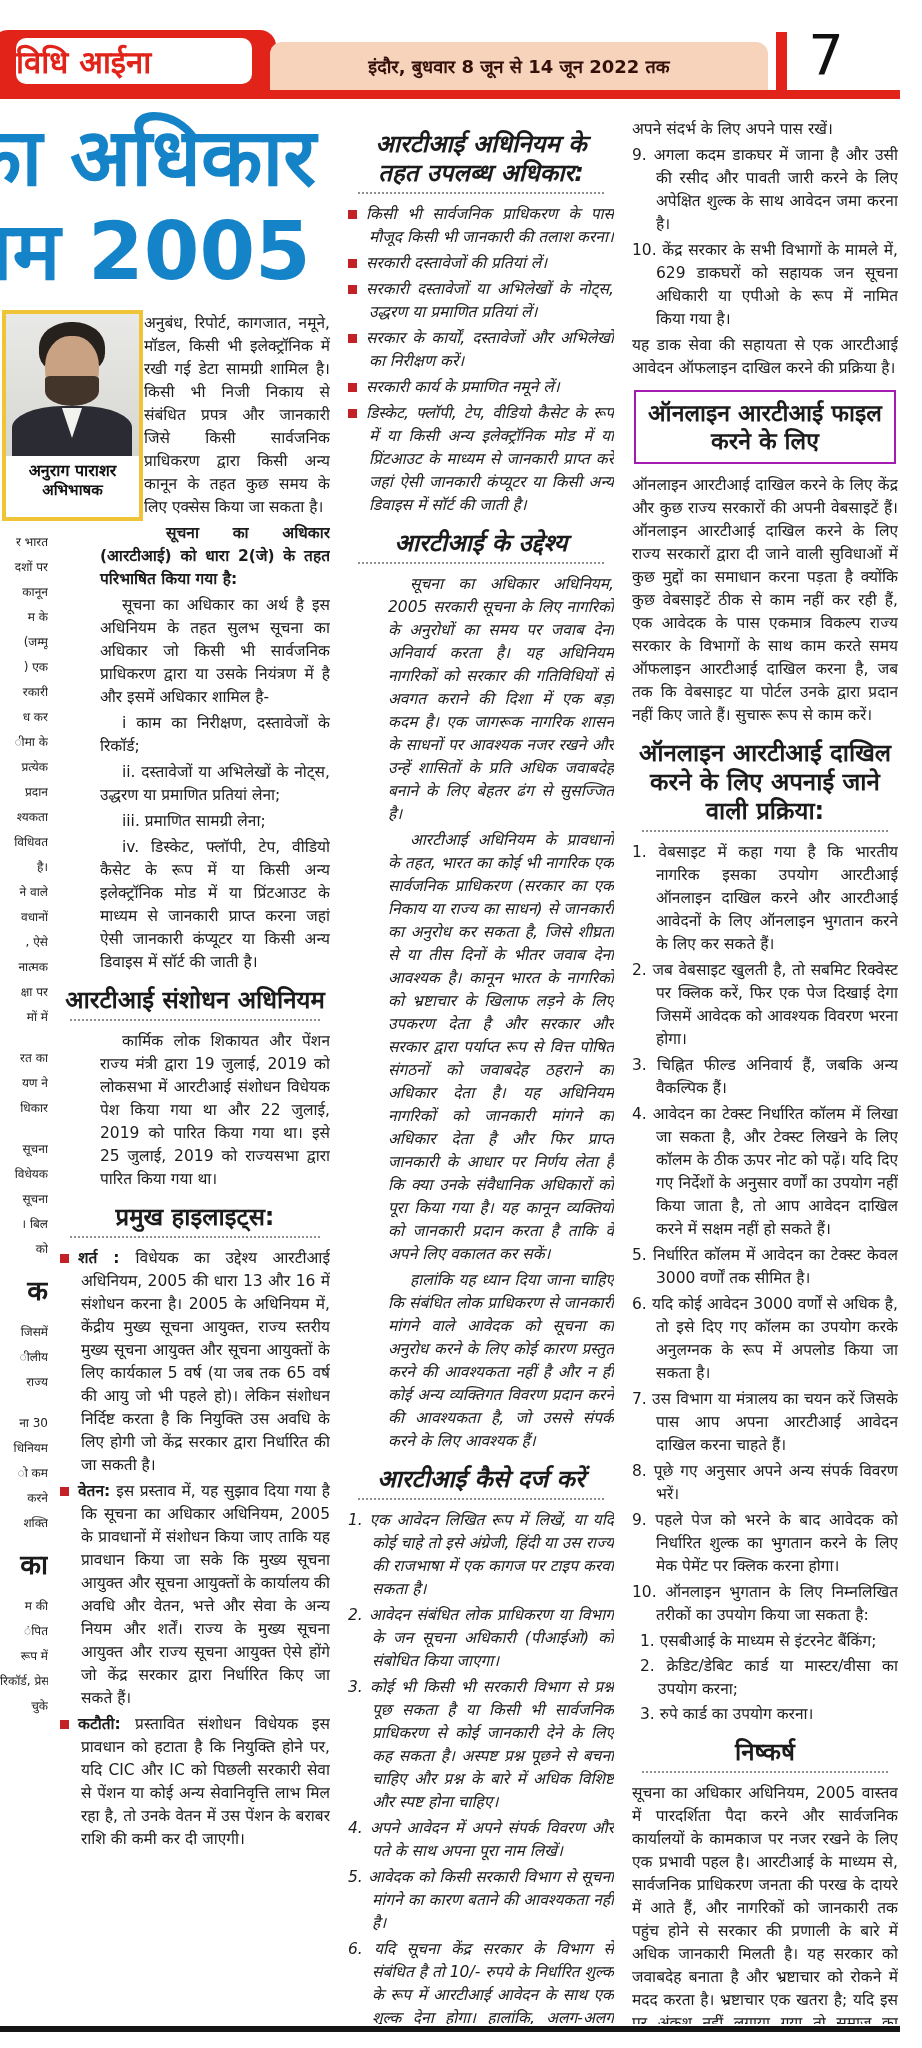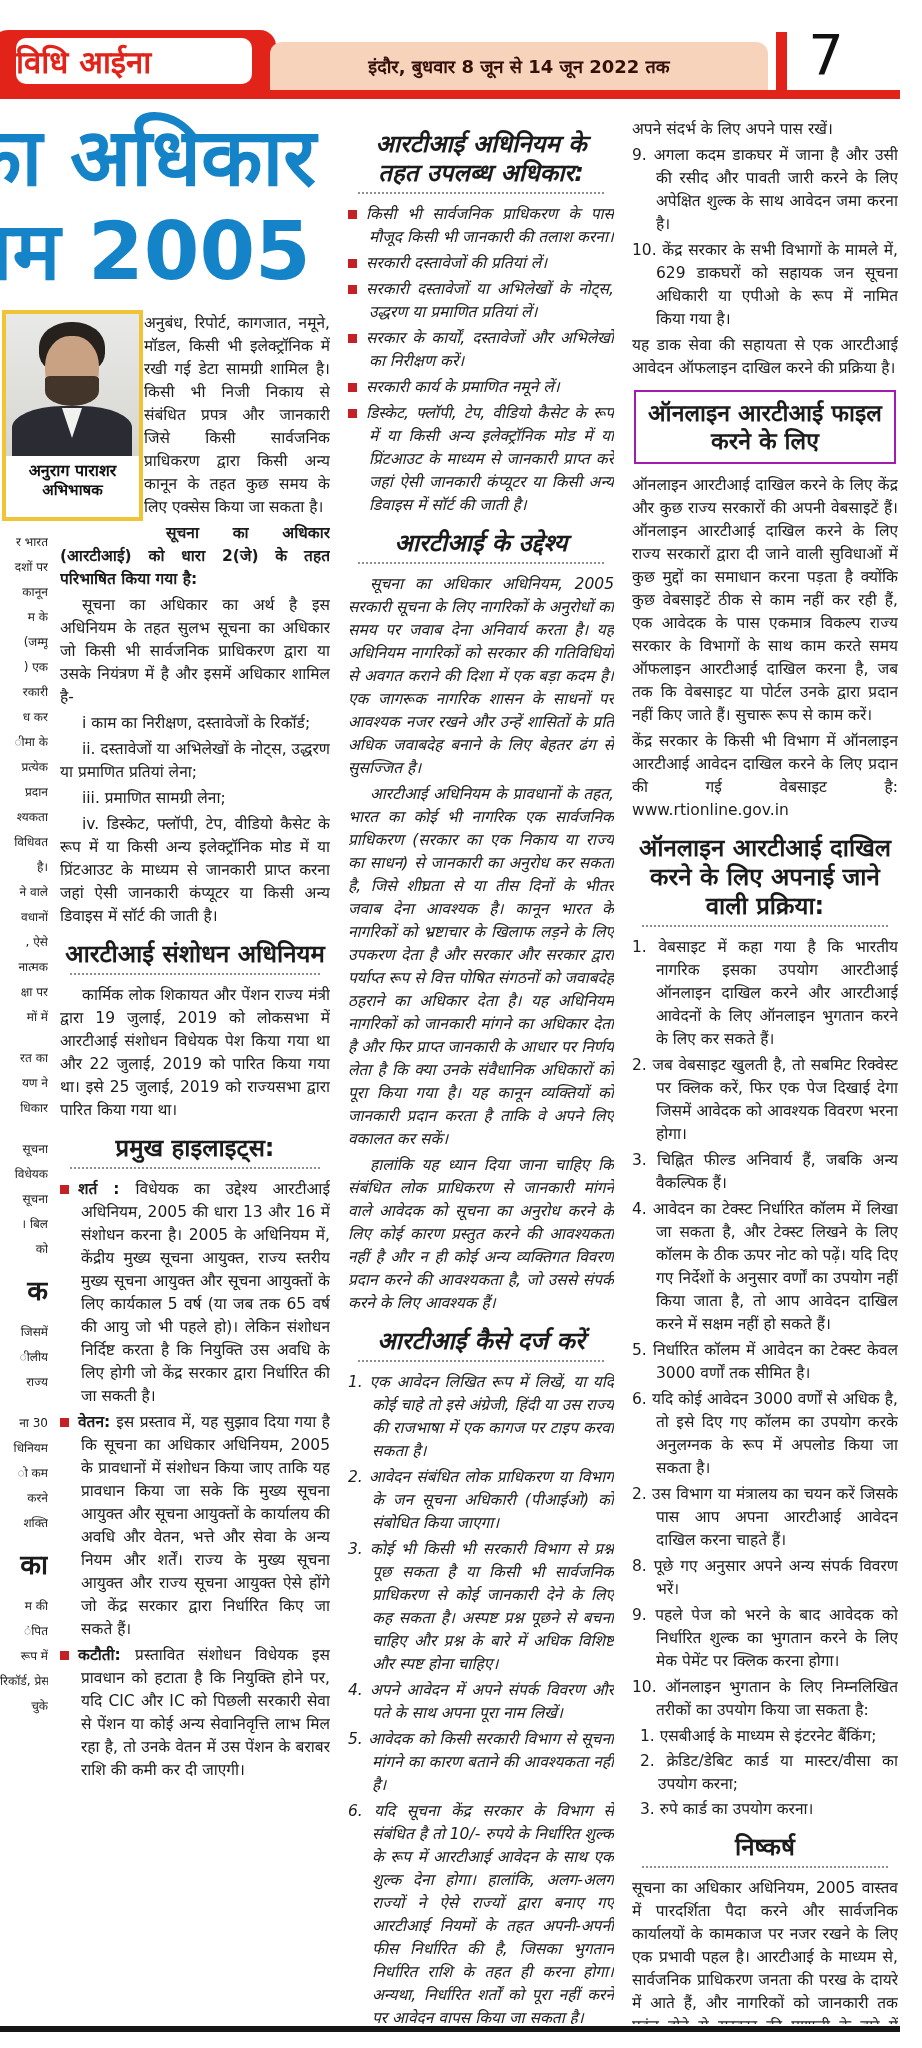--- a/index.html
+++ b/index.html
@@ -50,21 +50,21 @@
   .frag.gap{margin-top:16px;}
   .frag.big{font-size:27px;font-weight:bold;line-height:34px;margin:12px 0;}
   
   .col{position:absolute;top:118px;width:266px;height:1906px;overflow:hidden;
     font-size:15.5px;line-height:23px;text-align:justify;}
   .colA{left:60px;top:312px;width:270px;height:1710px;}
   .colB{left:348px;font-style:italic;}
   .colC{left:632px;}
   .photo-spacer{float:left;width:84px;height:212px;}
   .para{margin:0 0 3px;}
-  .para.ind{text-indent:22px;}
+  .para.ind{text-indent:22px;margin-left:40px;}
   .para.bold{font-weight:bold;}
   .col-heading{font-weight:bold;font-size:24px;line-height:29px;text-align:center;margin:12px 4px 4px;}
   .dotted{border-top:2px dotted #8f8f8f;margin:2px 10px 9px;}
   .boxed-heading{border:2px solid #a21caf;font-weight:bold;font-size:23px;line-height:28px;
     text-align:center;margin:10px 2px 10px;padding:7px 4px;}
   .bullet-item{padding-left:21px;text-indent:-21px;margin:0 0 3px;}
   .sq{display:inline-block;width:9px;height:9px;background:var(--bullet-red);margin-right:9px;}
   .num-item{padding-left:24px;text-indent:-24px;margin:0 0 3px;}
   .num-item.sub{margin-left:8px;padding-left:18px;text-indent:-18px;margin-bottom:2px;}
   .end-rule{position:absolute;left:0;top:2026px;width:900px;height:6px;background:#161616;}
@@ -194,30 +194,29 @@
       <div class="num-item">6. यदि सूचना केंद्र सरकार के विभाग से संबंधित है तो 10/- रुपये के निर्धारित शुल्क के रूप में आरटीआई आवेदन के साथ एक शुल्क देना होगा। हालांकि, अलग-अलग राज्यों ने ऐसे राज्यों द्वारा बनाए गए आरटीआई नियमों के तहत अपनी-अपनी फीस निर्धारित की है, जिसका भुगतान निर्धारित राशि के तहत ही करना होगा। अन्यथा, निर्धारित शर्तों को पूरा नहीं करने पर आवेदन वापस किया जा सकता है।</div>
     </section>
 
   <section class="col colC">
       <div class="para">अपने संदर्भ के लिए अपने पास रखें।</div>
       <div class="num-item">9. अगला कदम डाकघर में जाना है और उसी की रसीद और पावती जारी करने के लिए अपेक्षित शुल्क के साथ आवेदन जमा करना है।</div>
       <div class="num-item">10. केंद्र सरकार के सभी विभागों के मामले में, 629 डाकघरों को सहायक जन सूचना अधिकारी या एपीओ के रूप में नामित किया गया है।</div>
       <div class="para">यह डाक सेवा की सहायता से एक आरटीआई आवेदन ऑफलाइन दाखिल करने की प्रक्रिया है।</div>
       <div class="boxed-heading">ऑनलाइन आरटीआई फाइल करने के लिए</div>
       <div class="para">ऑनलाइन आरटीआई दाखिल करने के लिए केंद्र और कुछ राज्य सरकारों की अपनी वेबसाइटें हैं। ऑनलाइन आरटीआई दाखिल करने के लिए राज्य सरकारों द्वारा दी जाने वाली सुविधाओं में कुछ मुद्दों का समाधान करना पड़ता है क्योंकि कुछ वेबसाइटें ठीक से काम नहीं कर रही हैं, एक आवेदक के पास एकमात्र विकल्प राज्य सरकार के विभागों के साथ काम करते समय ऑफलाइन आरटीआई दाखिल करना है, जब तक कि वेबसाइट या पोर्टल उनके द्वारा प्रदान नहीं किए जाते हैं। सुचारू रूप से काम करें।</div>
-      <div class="para">केंद्र सरकार के किसी भी विभाग में ऑनलाइन आरटीआई आवेदन दाखिल करने के लिए प्रदान की गई वेबसाइट है: www.rtionline.gov.in</div>
       <div class="col-heading">ऑनलाइन आरटीआई दाखिल करने के लिए अपनाई जाने वाली प्रक्रिया:</div>
       <div class="dotted"></div>
       <div class="num-item">1. वेबसाइट में कहा गया है कि भारतीय नागरिक इसका उपयोग आरटीआई ऑनलाइन दाखिल करने और आरटीआई आवेदनों के लिए ऑनलाइन भुगतान करने के लिए कर सकते हैं।</div>
       <div class="num-item">2. जब वेबसाइट खुलती है, तो सबमिट रिक्वेस्ट पर क्लिक करें, फिर एक पेज दिखाई देगा जिसमें आवेदक को आवश्यक विवरण भरना होगा।</div>
       <div class="num-item">3. चिह्नित फील्ड अनिवार्य हैं, जबकि अन्य वैकल्पिक हैं।</div>
       <div class="num-item">4. आवेदन का टेक्स्ट निर्धारित कॉलम में लिखा जा सकता है, और टेक्स्ट लिखने के लिए कॉलम के ठीक ऊपर नोट को पढ़ें। यदि दिए गए निर्देशों के अनुसार वर्णों का उपयोग नहीं किया जाता है, तो आप आवेदन दाखिल करने में सक्षम नहीं हो सकते हैं।</div>
       <div class="num-item">5. निर्धारित कॉलम में आवेदन का टेक्स्ट केवल 3000 वर्णों तक सीमित है।</div>
       <div class="num-item">6. यदि कोई आवेदन 3000 वर्णों से अधिक है, तो इसे दिए गए कॉलम का उपयोग करके अनुलग्नक के रूप में अपलोड किया जा सकता है।</div>
-      <div class="num-item">2. उस विभाग या मंत्रालय का चयन करें जिसके पास आप अपना आरटीआई आवेदन दाखिल करना चाहते हैं।</div>
+      <div class="num-item">7. उस विभाग या मंत्रालय का चयन करें जिसके पास आप अपना आरटीआई आवेदन दाखिल करना चाहते हैं।</div>
       <div class="num-item">8. पूछे गए अनुसार अपने अन्य संपर्क विवरण भरें।</div>
       <div class="num-item">9. पहले पेज को भरने के बाद आवेदक को निर्धारित शुल्क का भुगतान करने के लिए मेक पेमेंट पर क्लिक करना होगा।</div>
       <div class="num-item">10. ऑनलाइन भुगतान के लिए निम्नलिखित तरीकों का उपयोग किया जा सकता है:</div>
       <div class="num-item sub">1. एसबीआई के माध्यम से इंटरनेट बैंकिंग;</div>
       <div class="num-item sub">2. क्रेडिट/डेबिट कार्ड या मास्टर/वीसा का उपयोग करना;</div>
       <div class="num-item sub">3. रुपे कार्ड का उपयोग करना।</div>
       <div class="col-heading">निष्कर्ष</div>
       <div class="dotted"></div>
       <div class="para">सूचना का अधिकार अधिनियम, 2005 वास्तव में पारदर्शिता पैदा करने और सार्वजनिक कार्यालयों के कामकाज पर नजर रखने के लिए एक प्रभावी पहल है। आरटीआई के माध्यम से, सार्वजनिक प्राधिकरण जनता की परख के दायरे में आते हैं, और नागरिकों को जानकारी तक पहुंच होने से सरकार की प्रणाली के बारे में अधिक जानकारी मिलती है। यह सरकार को जवाबदेह बनाता है और भ्रष्टाचार को रोकने में मदद करता है। भ्रष्टाचार एक खतरा है; यदि इस पर अंकुश नहीं लगाया गया तो समाज का कल्याण नहीं हो सकता। इस प्रकार, सरकारी विभागों के कामकाज के बारे में जानकारी प्राप्त करने के लिए आरटीआई नागरिकों के लिए एक शक्तिशाली उपकरण है।</div>
     </section>

